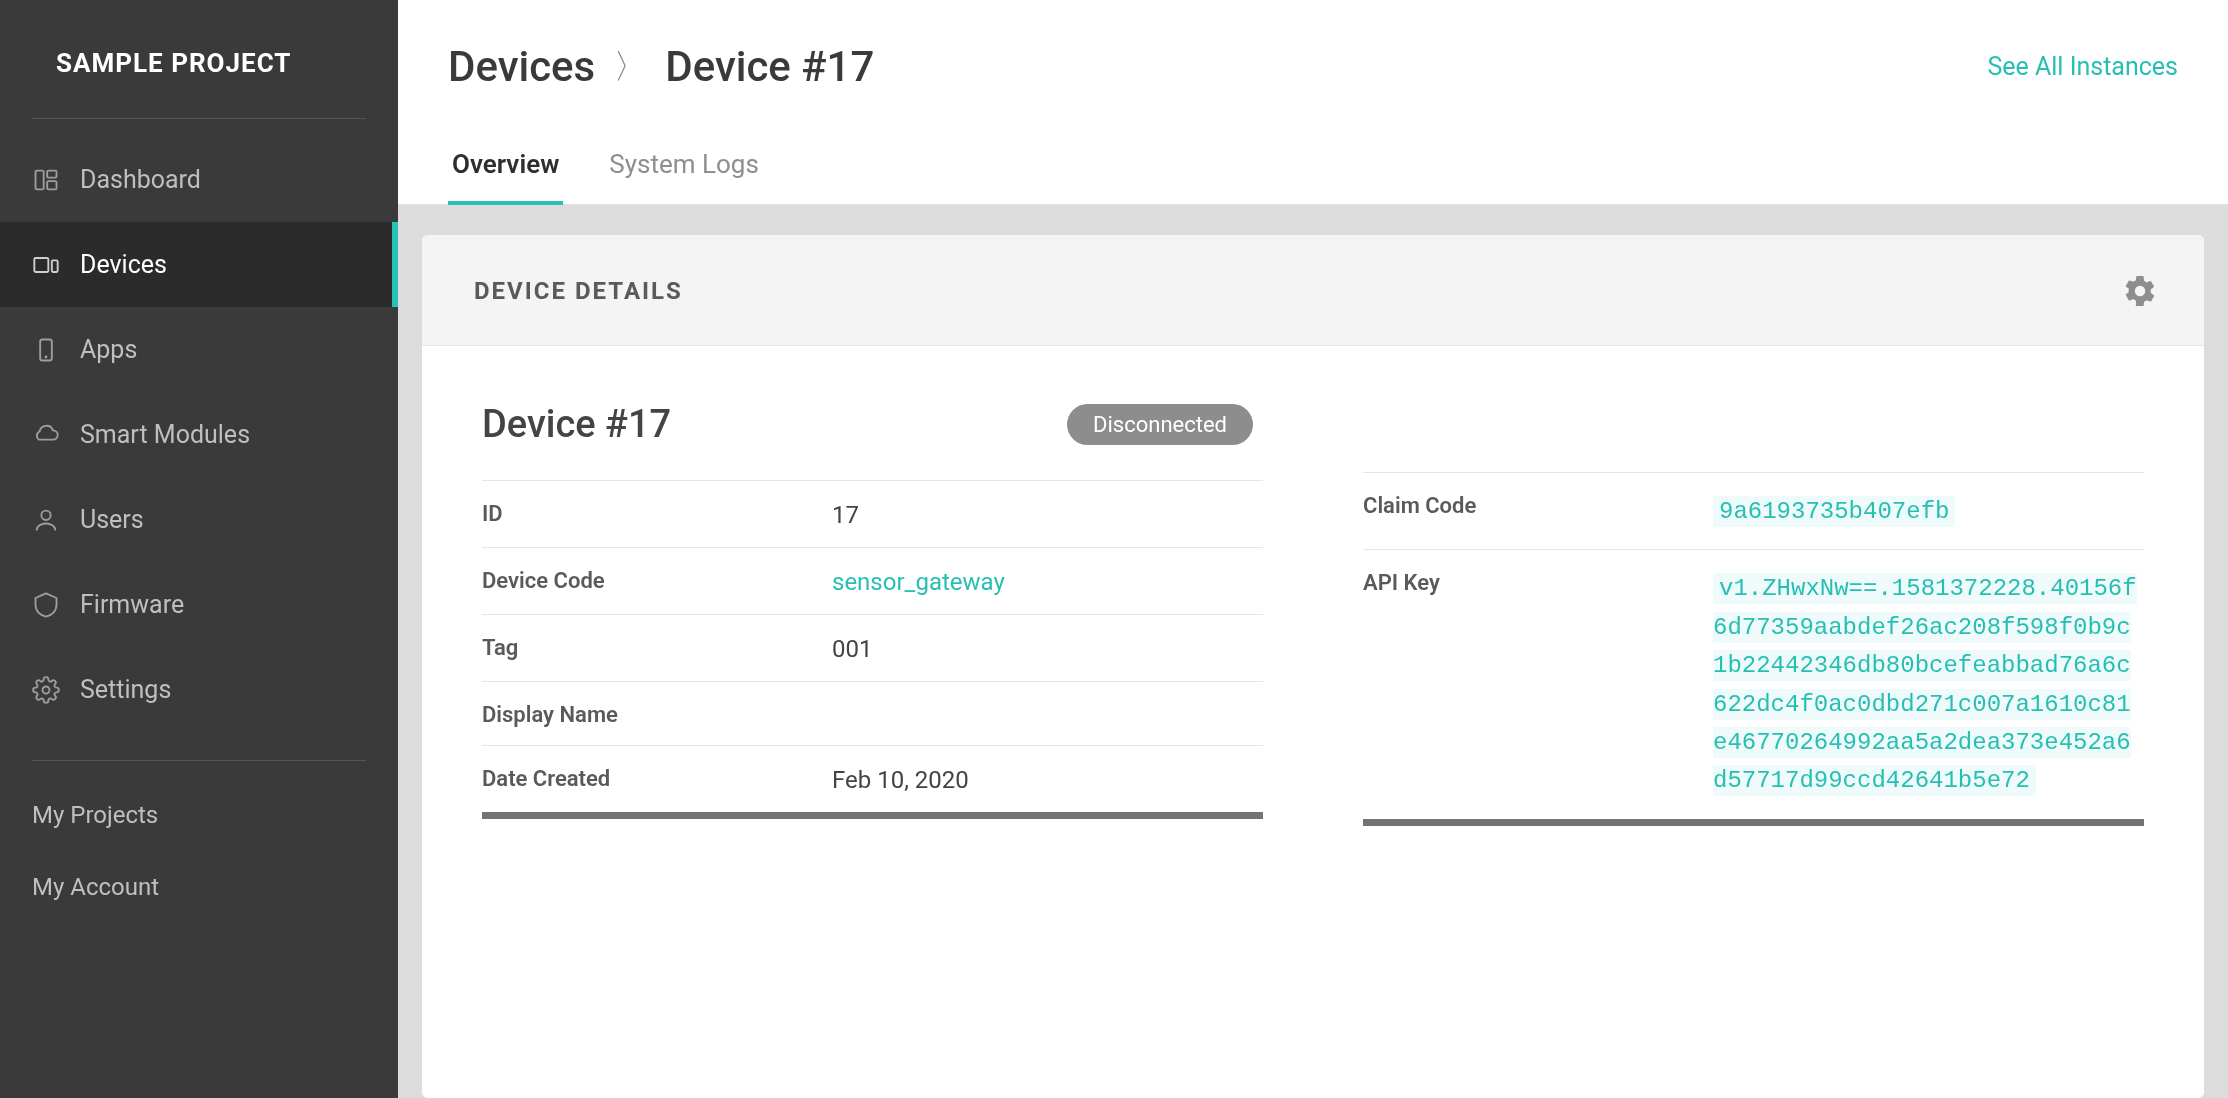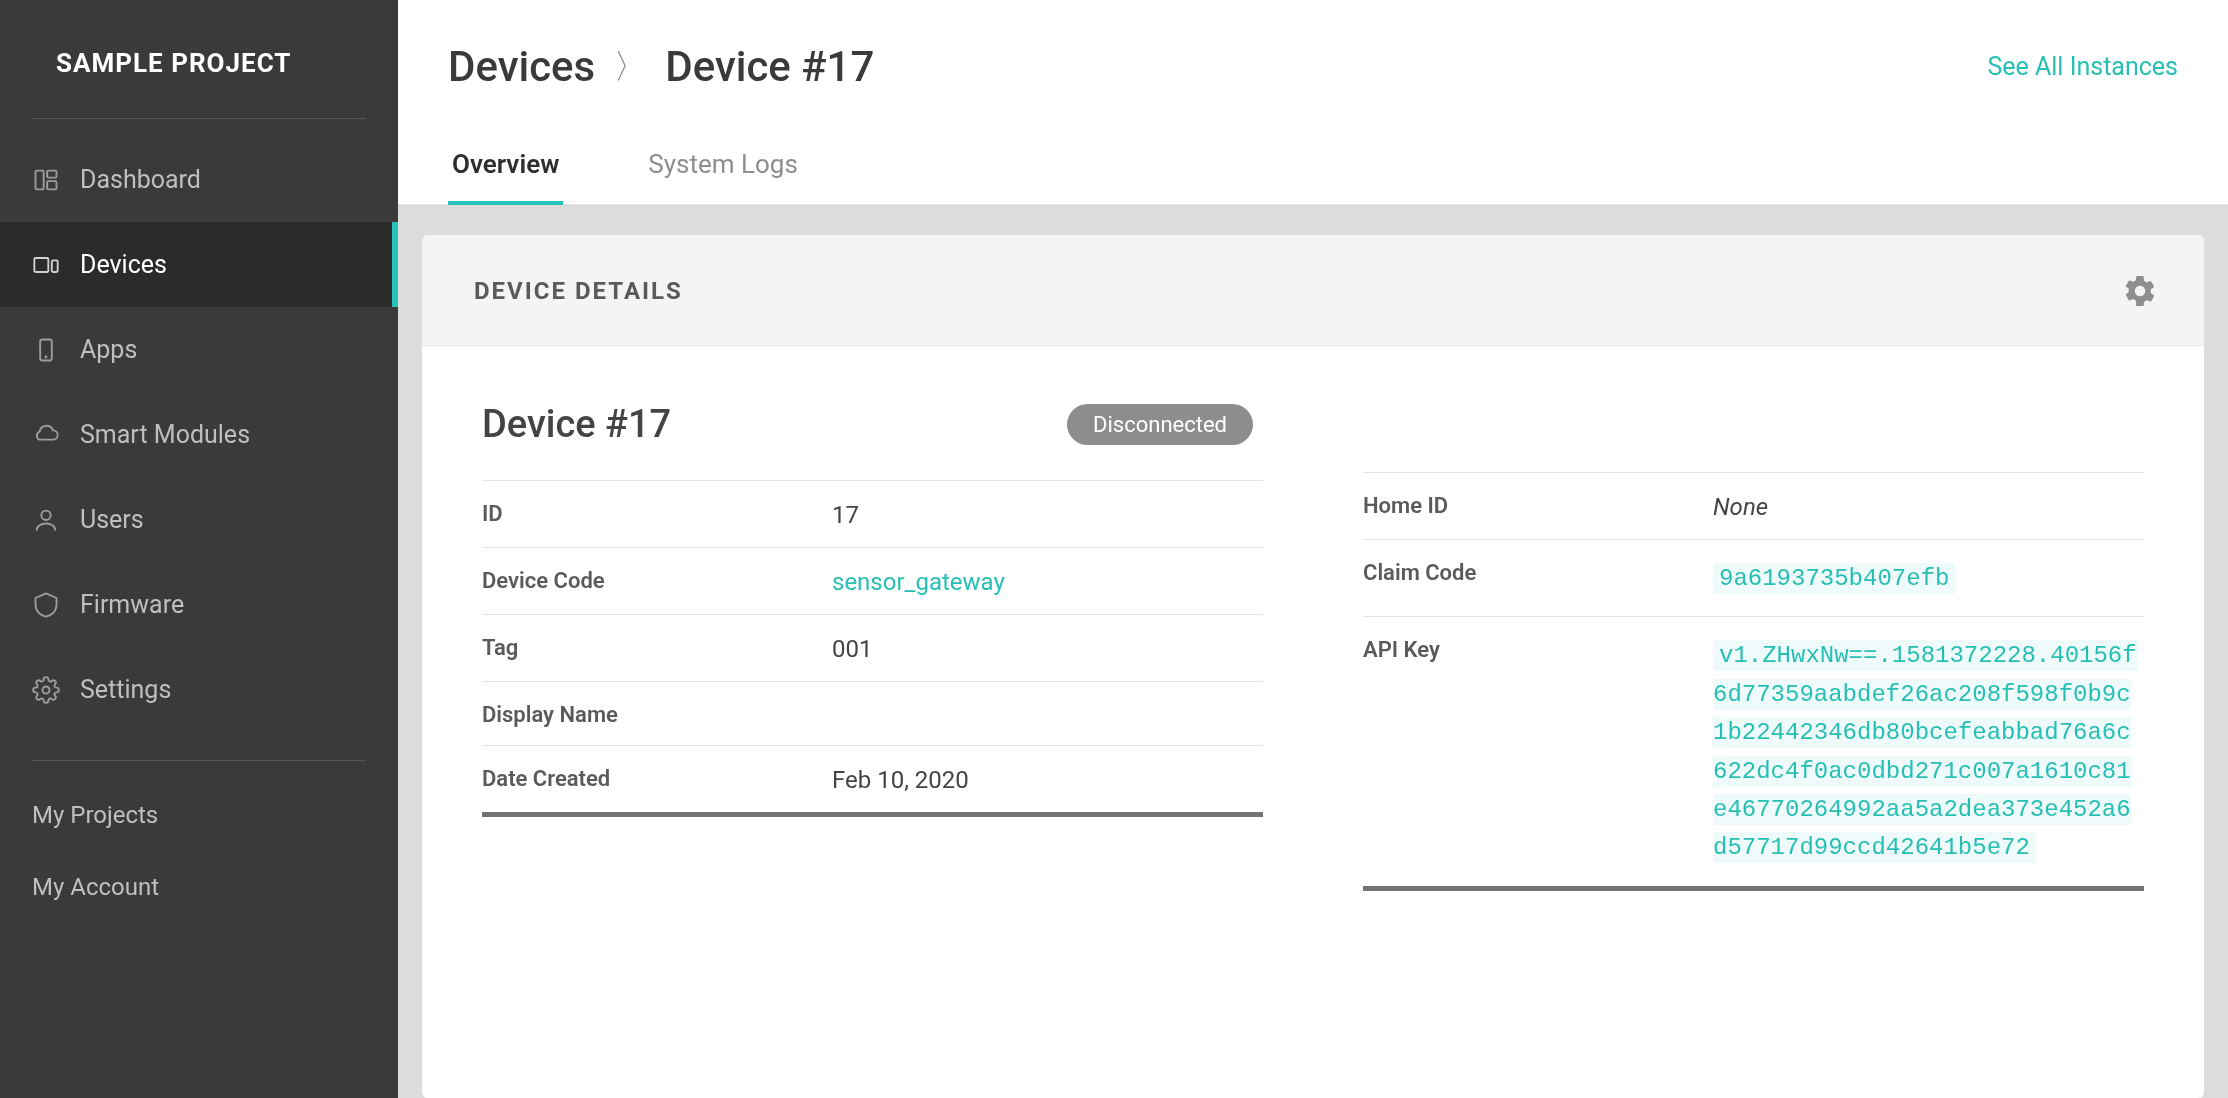--- a/index.html
+++ b/index.html
@@ -112,21 +112,21 @@
   .see-all {
     color: #27bfb4;
     font-size: 25px;
     cursor: pointer;
   }
 
   .tabs {
     margin-top: 58px;
     padding: 0 50px;
     display: flex;
-    gap: 81px;
+    gap: 42px;
     border-bottom: 1px solid #e3e3e3;
   }
   .tab {
     font-size: 26px;
     color: #8e8e8e;
     padding: 0 4px 22px 4px;
     cursor: pointer;
   }
   .tab.active {
     color: #2e2e2e;
@@ -204,21 +204,21 @@
 
   .detail-table {
     width: 100%;
   }
   .detail-row {
     display: flex;
     border-top: 1px solid #e5e5e5;
     padding: 20px 0 18px 0;
     align-items: flex-start;
   }
-  .detail-row:last-child { border-bottom: 5px solid #737373; }
+  .detail-row:last-child { border-bottom: 7px solid #737373; }
   .detail-label {
     width: 350px;
     font-size: 22px;
     font-weight: 600;
     color: #5a5a5a;
   }
   .detail-value {
     font-size: 24px;
     color: #444;
     flex: 1;
@@ -387,24 +387,20 @@
               <div class="detail-label">Date Created</div>
               <div class="detail-value">Feb 10, 2020</div>
             </div>
           </div>
         </div>
 
         <div class="right-col">
           <div class="spacer-top"></div>
           <div class="detail-table">
             <div class="detail-row">
-              <div class="detail-label">Home ID</div>
-              <div class="detail-value italic">None</div>
-            </div>
-            <div class="detail-row">
               <div class="detail-label">Claim Code</div>
               <div class="code-wrap"><span class="detail-value code">9a6193735b407efb</span></div>
             </div>
             <div class="detail-row">
               <div class="detail-label">API Key</div>
               <div class="code-wrap"><span class="detail-value code">v1.ZHwxNw==.1581372228.40156f6d77359aabdef26ac208f598f0b9c1b22442346db80bcefeabbad76a6c622dc4f0ac0dbd271c007a1610c81e46770264992aa5a2dea373e452a6d57717d99ccd42641b5e72</span></div>
             </div>
           </div>
         </div>
 

